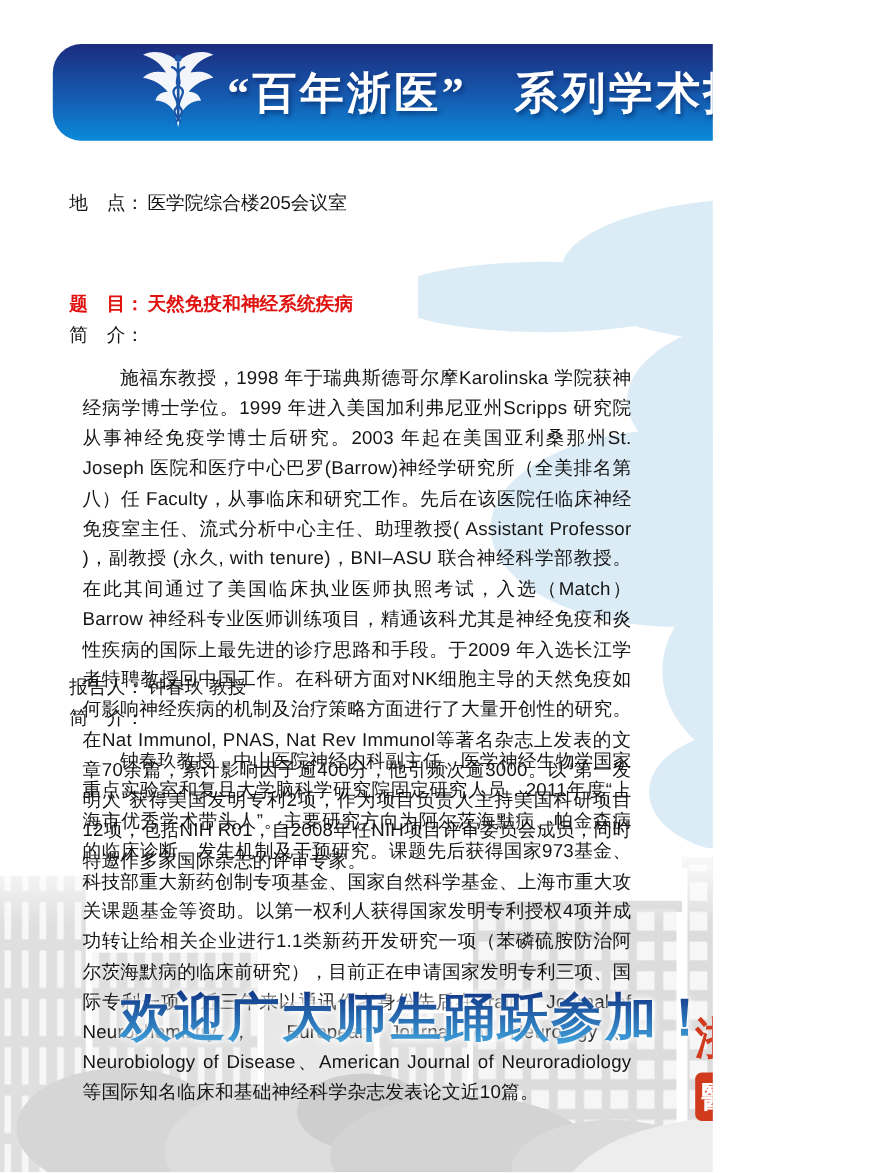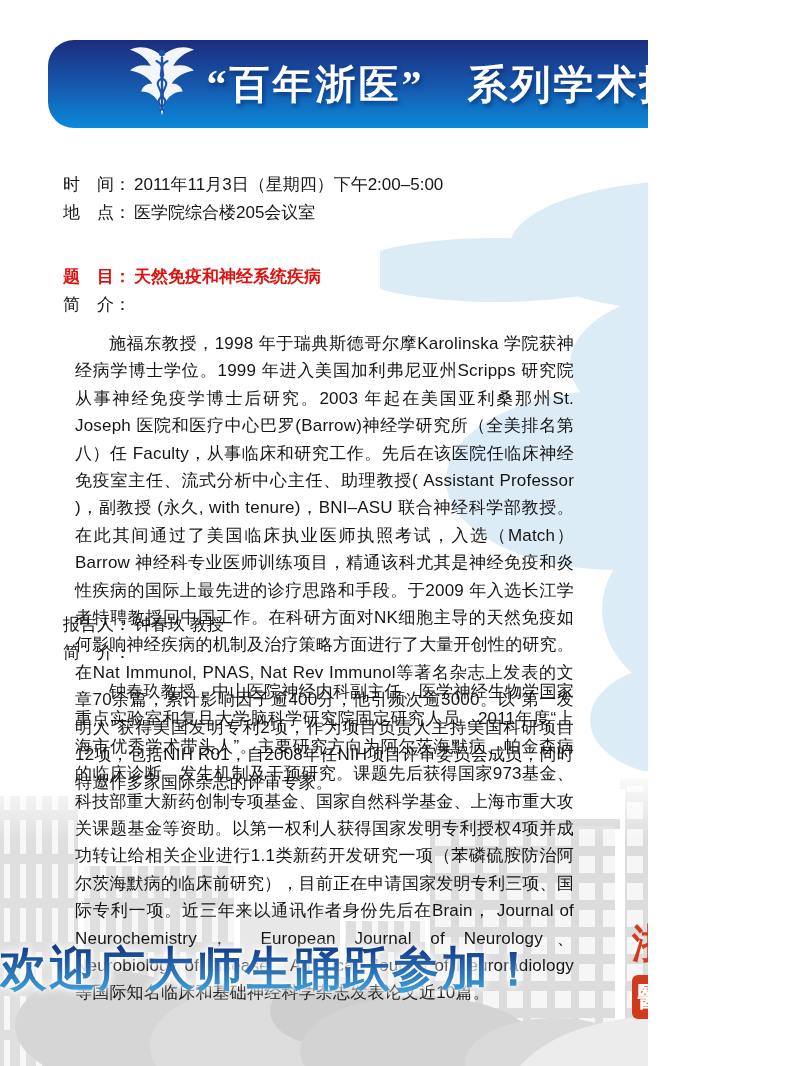--- a/index.html
+++ b/index.html
@@ -32,21 +32,21 @@
   
   .textblock{position:absolute;left:63px;right:62px;z-index:2;color:#151515;font-size:17px;line-height:27.5px;}
   .info{top:171px;}
   .lbl{margin-right:3px;}
   .talk1{top:263px;}
   .talk2{top:611px;}
   .red{color:var(--accent-red);font-weight:bold;}
   .bio{margin:12px;text-align:justify;text-indent:2em;line-height:27.4px;letter-spacing:0.2px;}
 
   
-  .welcome{position:absolute;left:0;right:0;top:938px;z-index:2;text-align:left;
+  .welcome{position:absolute;left:0;right:0;top:894px;z-index:2;text-align:right;
     font-family:"Liberation Serif",serif;font-weight:bold;font-size:47px;letter-spacing:2px;
     background:linear-gradient(180deg,var(--welcome-top) 15%,var(--welcome-bottom) 85%);
     -webkit-background-clip:text;background-clip:text;color:transparent;
     filter:drop-shadow(0 0 2px #ffffff) drop-shadow(0 0 4px #ffffff);}
   .organizer{position:absolute;left:0;right:0;top:1000px;z-index:2;text-align:center;
     font-family:"Liberation Serif",serif;font-weight:bold;font-size:23px;color:#000;letter-spacing:1px;}
 
   
   .seal{position:absolute;left:632px;top:919px;width:104px;height:100px;z-index:2;display:flex;gap:5px;
     font-family:"Liberation Serif",serif;font-weight:bold;}
@@ -120,21 +120,20 @@
       <rect x="48.5" y="14" width="3" height="66" rx="1.5" fill="#1c55a8"></rect>
       <g stroke="#1c55a8" stroke-width="2.6" fill="none" stroke-linecap="round">
         <path d="M43 20 C58 27 42 37 52 43 C62 49 46 59 52 66 C58 72 50 77 48 82"></path>
         <path d="M57 20 C42 27 58 37 48 43 C38 49 54 59 48 66 C42 72 50 77 52 82"></path>
       </g>
     </svg>
     <div class="banner-title">“百年浙医”　系列学术报告</div>
   </div>
 
   <div class="textblock info">
-    <div><span class="lbl">时　间：</span><span>2011年11月3日（星期四）下午2:00–5:00</span></div>
     <div><span class="lbl">地　点：</span><span>医学院综合楼205会议室</span></div>
   </div>
 
   <div class="textblock talk1">
     <div><span class="lbl red">题　目：</span><span class="red">天然免疫和神经系统疾病</span></div>
     <div><span class="lbl">简　介：</span></div>
     <p class="bio">施福东教授，1998 年于瑞典斯德哥尔摩Karolinska 学院获神经病学博士学位。1999 年进入美国加利弗尼亚州Scripps 研究院从事神经免疫学博士后研究。2003 年起在美国亚利桑那州St. Joseph 医院和医疗中心巴罗(Barrow)神经学研究所（全美排名第八）任 Faculty，从事临床和研究工作。先后在该医院任临床神经免疫室主任、流式分析中心主任、助理教授( Assistant Professor )，副教授 (永久, with tenure)，BNI–ASU 联合神经科学部教授。在此其间通过了美国临床执业医师执照考试，入选（Match）Barrow 神经科专业医师训练项目，精通该科尤其是神经免疫和炎性疾病的国际上最先进的诊疗思路和手段。于2009 年入选长江学者特聘教授回中国工作。在科研方面对NK细胞主导的天然免疫如何影响神经疾病的机制及治疗策略方面进行了大量开创性的研究。在Nat Immunol, PNAS, Nat Rev Immunol等著名杂志上发表的文章70余篇，累计影响因子逾400分，他引频次逾3000。以“第一发明人”获得美国发明专利2项，作为项目负责人主持美国科研项目12项，包括NIH R01，自2008年任NIH项目评审委员会成员，同时特邀作多家国际杂志的评审专家。</p>
   </div>
 
   <div class="textblock talk2">

